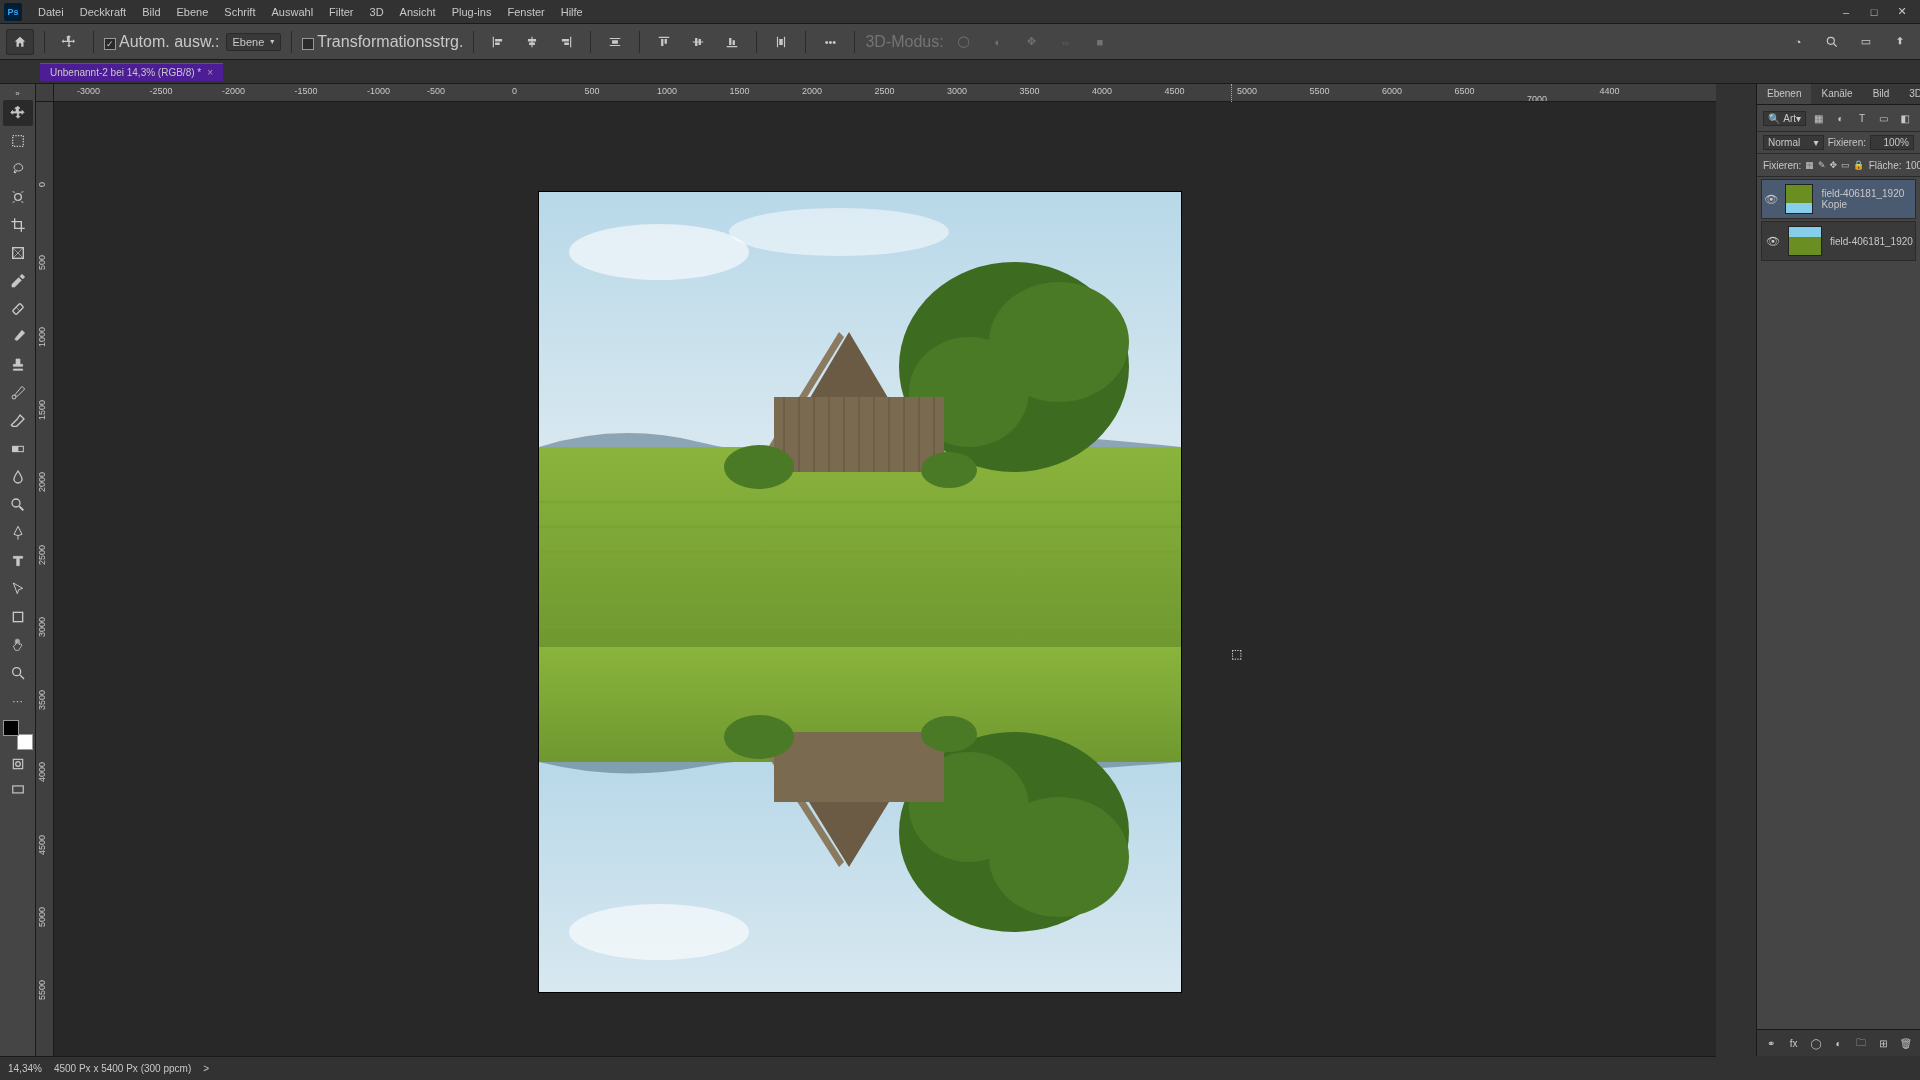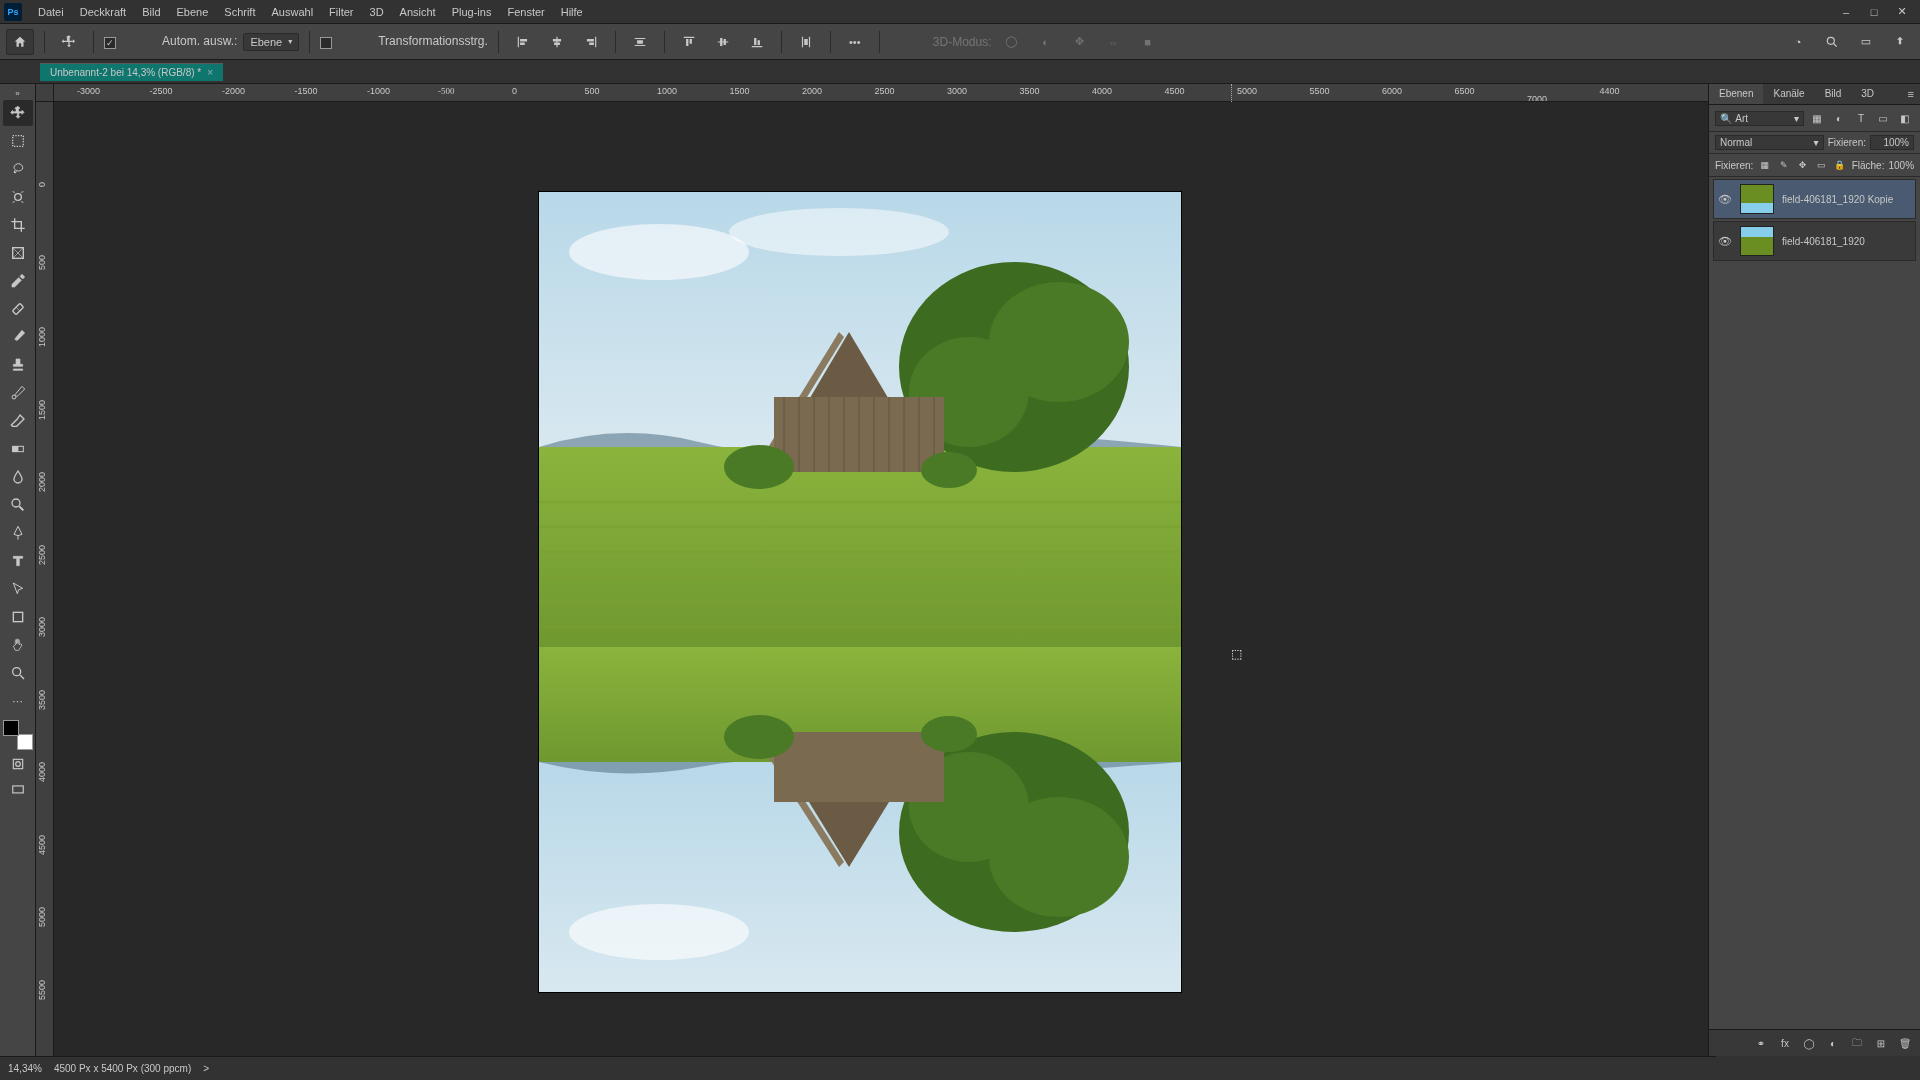--- a/index.html
+++ b/index.html
@@ -10,31 +10,31 @@
 .menubar .app-icon { width: 18px; height: 18px; background: #001e36; color: #31a8ff; font-size: 9px; font-weight: bold; display: flex; align-items: center; justify-content: center; border-radius: 2px; margin-right: 8px; }
 .menubar .menu-item { padding: 0 8px; height: 16px; display: flex; align-items: center; cursor: pointer; }
 .menubar .spacer { flex: 1; }
 .menubar .win-btn { width: 28px; height: 24px; display: flex; align-items: center; justify-content: center; cursor: pointer; }
 
 
 .optbar { height: 36px; background: #454545; border-bottom: 1px solid #1a1a1a; display: flex; align-items: center; padding: 0 6px; gap: 6px; }
 .optbar .home-btn, .optbar .icon-btn { width: 28px; height: 26px; display: flex; align-items: center; justify-content: center; background: #383838; border: 1px solid #2a2a2a; border-radius: 2px; cursor: pointer; }
 .optbar .icon-btn.flat { background: transparent; border: none; }
 .optbar .sep { width: 1px; height: 22px; background: #2a2a2a; margin: 0 4px; }
-.optbar .small-label { font-size: 12px; margin-left: 43px; }
+.optbar .small-label { font-size: 16px; }
 .optbar .cb { width: 12px; height: 12px; border: 1px solid #999; background: #2a2a2a; display: inline-block; vertical-align: middle; margin-right: 3px; }
 .optbar .cb.checked::after { content: "✓"; font-size: 9px; position: relative; top: -2px; left: 1px; color: #c8c8c8; }
 .optbar .dd { display: flex; align-items: center; background: #383838; border: 1px solid #2a2a2a; padding: 2px 6px; border-radius: 2px; cursor: pointer; }
 .optbar .dd .chev { margin-left: 6px; font-size: 8px; }
 .optbar .disabled { opacity: .35; }
 .optbar .right { margin-left: auto; display: flex; gap: 6px; }
 
 
 .tabbar { height: 24px; background: #323232; display: flex; align-items: center; border-bottom: 1px solid #1a1a1a; padding-left: 40px; }
-.tabbar .tab { background: #0f766e; padding: 3px 10px; font-size: 10px; border-top: 1px solid #5a5a5a; display: flex; align-items: center; gap: 6px; }
+.tabbar .tab { background: #4c1d95; padding: 3px 10px; font-size: 10px; border-top: 1px solid #5a5a5a; display: flex; align-items: center; gap: 6px; }
 .tabbar .tab .x { font-size: 10px; opacity: .7; cursor: pointer; }
 
 
 .workarea { position: absolute; top: 84px; bottom: 24px; left: 0; right: 204px; display: flex; }
 
 
 .toolbox { width: 36px; background: #454545; border-right: 1px solid #1a1a1a; display: flex; flex-direction: column; align-items: center; padding-top: 4px; gap: 2px; }
 .toolbox .collapse { width: 100%; height: 10px; display: flex; justify-content: center; align-items: center; font-size: 8px; cursor: pointer; }
 .toolbox .tool { width: 30px; height: 26px; display: flex; align-items: center; justify-content: center; border-radius: 2px; cursor: pointer; position: relative; }
 .toolbox .tool.active { background: #2a2a2a; }
@@ -48,21 +48,21 @@
 .canvas-wrap { flex: 1; position: relative; background: #282828; overflow: hidden; }
 .ruler-h { position: absolute; top: 0; left: 18px; right: 0; height: 18px; background: #404040; border-bottom: 1px solid #1a1a1a; display: flex; font-size: 9px; overflow: hidden; }
 .ruler-h .tick { position: absolute; top: 2px; white-space: nowrap; }
 .ruler-v { position: absolute; top: 18px; left: 0; bottom: 0; width: 18px; background: #404040; border-right: 1px solid #1a1a1a; font-size: 9px; overflow: hidden; }
 .ruler-v .tick { position: absolute; left: 1px; writing-mode: vertical-rl; transform: rotate(180deg); white-space: nowrap; }
 .ruler-corner { position: absolute; top: 0; left: 0; width: 18px; height: 18px; background: #404040; border-right: 1px solid #1a1a1a; border-bottom: 1px solid #1a1a1a; }
 .canvas-inner { position: absolute; top: 18px; left: 18px; right: 0; bottom: 0; }
 .document { position: absolute; background: #fff; box-shadow: 0 0 0 1px #000; }
 
 
-.rightdock { position: absolute; top: 84px; right: 0; bottom: 24px; width: 212px; background: #454545; border-left: 1px solid #1a1a1a; display: flex; flex-direction: column; }
+.rightdock { position: absolute; top: 84px; right: 0; bottom: 24px; width: 164px; background: #454545; border-left: 1px solid #1a1a1a; display: flex; flex-direction: column; }
 .panel-tabs { display: flex; background: #383838; border-bottom: 1px solid #1a1a1a; }
 .panel-tabs .ptab { padding: 4px 10px; font-size: 10px; cursor: pointer; }
 .panel-tabs .ptab.active { background: #454545; }
 .panel-tabs .menu-dots { margin-left: auto; padding: 4px 6px; cursor: pointer; }
 .layer-search { display: flex; align-items: center; padding: 4px 6px; gap: 4px; border-bottom: 1px solid #2a2a2a; }
 .layer-search .srch { flex: 1; display: flex; align-items: center; background: #383838; border: 1px solid #2a2a2a; padding: 1px 4px; font-size: 10px; }
 .layer-search .fbtn { width: 18px; height: 18px; display: flex; align-items: center; justify-content: center; cursor: pointer; font-size: 10px; }
 .blend-row { display: flex; align-items: center; padding: 3px 6px; gap: 4px; font-size: 10px; border-bottom: 1px solid #2a2a2a; }
 .blend-row .bsel { flex: 1; background: #383838; border: 1px solid #2a2a2a; padding: 1px 4px; display: flex; justify-content: space-between; cursor: pointer; }
 .blend-row .pct { background: #383838; border: 1px solid #2a2a2a; padding: 1px 4px; width: 44px; text-align: right; }
@@ -347,21 +347,21 @@
   </div>
 
   <div class="canvas-wrap">
     <div class="ruler-corner"></div>
     <div class="ruler-h" id="ruler-h">
         <span class="tick" style="left: 23px;">-3000</span>
         <span class="tick" style="left: 95.5px;">-2500</span>
         <span class="tick" style="left: 168px;">-2000</span>
         <span class="tick" style="left: 240.5px;">-1500</span>
         <span class="tick" style="left: 313px;">-1000</span>
-        <span class="tick" style="left: 384px; font-family: Liberation Serif, serif;">-500</span>
+        <span class="tick" style="left: 373px;">-500</span>
         <span class="tick" style="left: 458px;">0</span>
         <span class="tick" style="left: 530.5px;">500</span>
         <span class="tick" style="left: 603px;">1000</span>
         <span class="tick" style="left: 675.5px;">1500</span>
         <span class="tick" style="left: 748px;">2000</span>
         <span class="tick" style="left: 820.5px;">2500</span>
         <span class="tick" style="left: 893px;">3000</span>
         <span class="tick" style="left: 965.5px;">3500</span>
         <span class="tick" style="left: 1038px;">4000</span>
         <span class="tick" style="left: 1110.5px;">4500</span>

